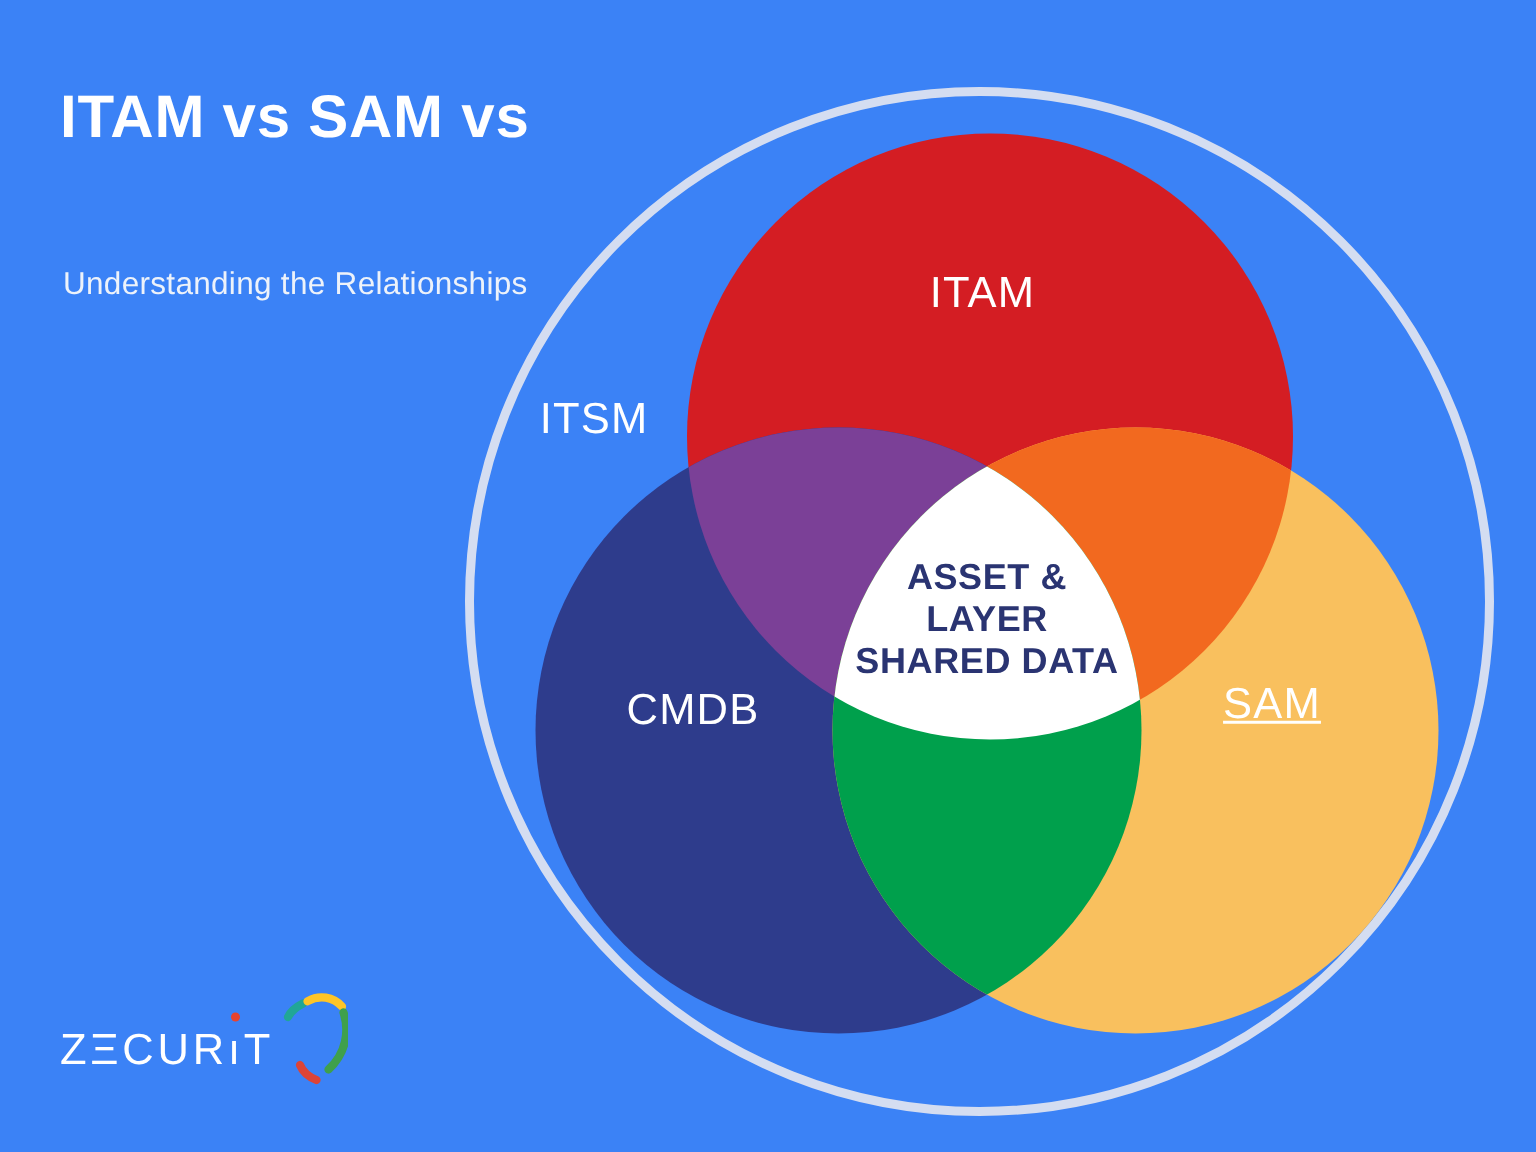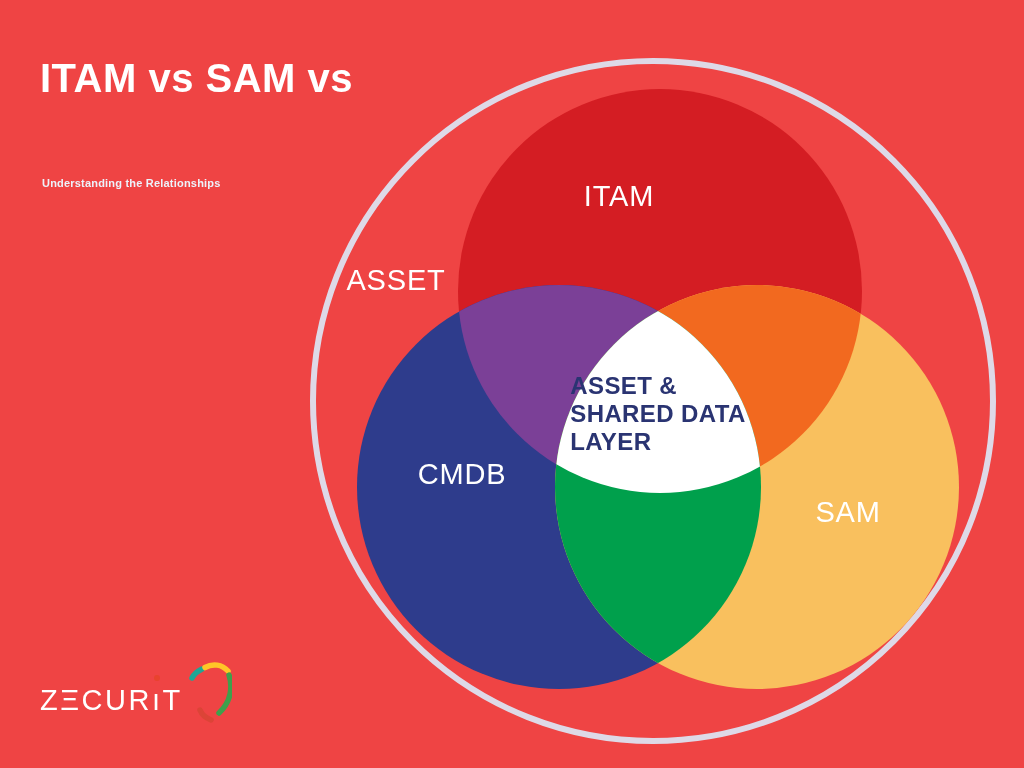--- a/index.html
+++ b/index.html
@@ -5,56 +5,56 @@
   html, body { margin: 0; padding: 0; }
   body {
     width: 1024px; height: 768px;
     background: #0E45A6;
     overflow: hidden;
     font-family: "Liberation Sans", sans-serif;
   }
   .stage {
     position: relative;
     width: 1024px; height: 768px;
-    background: #ef4444;
+    background: #3b82f6;
   }
   .venn-svg { position: absolute; left: 0; top: 0; }
 
   .title {
     position: absolute; left: 40px; top: 56px;
     color: #FFFFFF;
     font-size: 40px; font-weight: 800;
     line-height: 1.12; letter-spacing: 0.5px;
     white-space: nowrap;
   }
   .subtitle {
     position: absolute; left: 42px; top: 176px;
     color: #EDF2FA;
-    font-size: 11px; font-weight: 700;
+    font-size: 21px; font-weight: 400;
     line-height: 1.32; letter-spacing: 0.2px;
     white-space: nowrap;
   }
 
   .venn-label {
     position: absolute;
     transform: translate(-50%, -50%);
     color: #FFFFFF;
     font-size: 29px; font-weight: 400;
     letter-spacing: 0.8px;
     white-space: nowrap;
   }
-  .label-itam { left: 619px; top: 196px; }
+  .label-itam { left: 655px; top: 196px; }
   .label-itsm { left: 396px; top: 280px; }
   .label-cmdb { left: 462px; top: 474px; }
-  .label-sam  { left: 848px; top: 512px; }
+  .label-sam  { left: 848px; top: 470px; text-decoration: underline; }
 
   .center-label {
     position: absolute; left: 658px; top: 414px;
     transform: translate(-50%, -50%);
-    text-align: left;
+    text-align: center;
     color: #2A3472;
     font-size: 24px; font-weight: 700;
     line-height: 1.17; letter-spacing: 0.4px;
     white-space: nowrap;
   }
 
   .logo {
     position: absolute; left: 40px; top: 662px;
     display: flex; align-items: center; justify-content: flex-end;
   }
@@ -117,28 +117,28 @@
 
   <div class="title">
     <div>ITAM vs SAM vs</div>
   </div>
 
   <div class="subtitle">
     <div>Understanding the Relationships</div>
   </div>
 
   <div class="venn-label label-itam">ITAM</div>
-  <div class="venn-label label-itsm">ASSET</div>
+  <div class="venn-label label-itsm">ITSM</div>
   <div class="venn-label label-cmdb">CMDB</div>
   <div class="venn-label label-sam">SAM</div>
 
   <div class="center-label">
     <div>ASSET &amp;</div>
+    <div>LAYER</div>
     <div>SHARED DATA</div>
-    <div>LAYER</div>
   </div>
 
   <div class="logo">
     <div class="logo-text">
       <span>Z</span><span>Ξ</span><span>CUR</span><span class="logo-i"><span>ı</span><span class="logo-i-dot"></span></span><span>T</span>
     </div>
     <svg class="logo-shield" width="44" height="64" viewBox="0 0 44 64">
       <path d="M 4 18 C 6 14 10 11 14 9" fill="none" stroke="#21A696" stroke-width="5.5" stroke-linecap="round"></path>
       <path d="M 17 7.5 C 25 3 34 4.5 40 11" fill="none" stroke="#FFC527" stroke-width="5.5" stroke-linecap="round"></path>
       <path d="M 41 15 C 45 27 43 42 31 53" fill="none" stroke="#3FA04C" stroke-width="5.5" stroke-linecap="round"></path>

